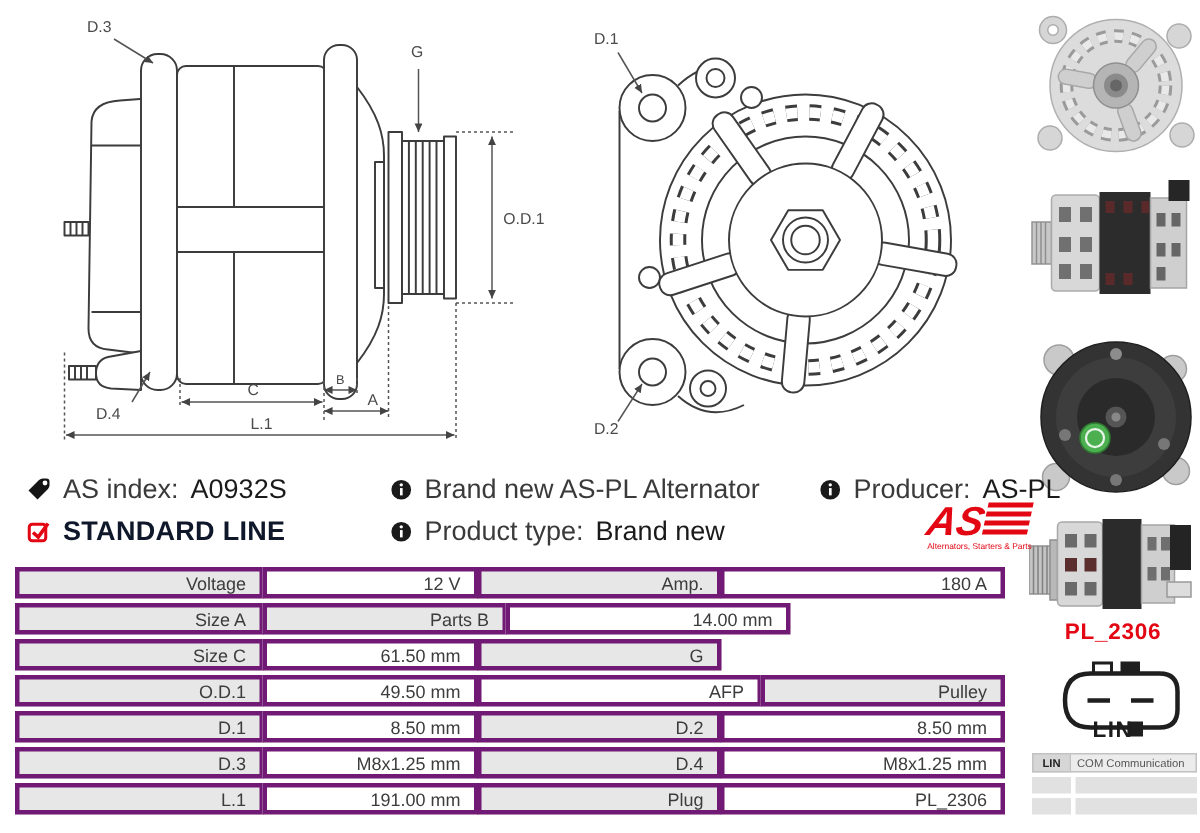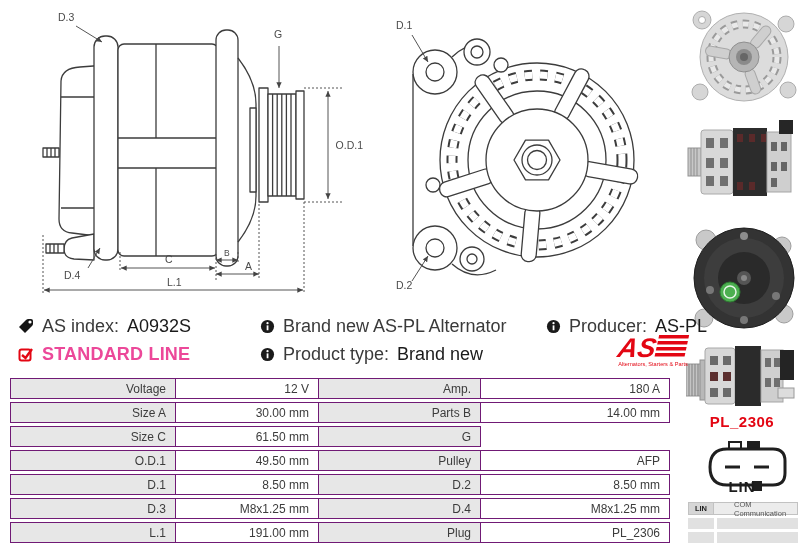--- a/index.html
+++ b/index.html
@@ -5,42 +5,42 @@
   html,body{margin:0;padding:0}
   body{width:800px;height:555px;position:relative;background:#fff;color:#333;
        font-family:"Liberation Sans",sans-serif;overflow:hidden}
   svg text{font-family:"Liberation Sans",sans-serif}
   .abs{position:absolute}
   .dim-text{font-size:10.5px;fill:#4a4a4a}
   .dim-text-sm{font-size:8.5px;fill:#4a4a4a}
   
   .info-item{position:absolute;display:flex;align-items:center;gap:8px;font-size:18px;color:#3a3a3a;height:16px}
   .info-item .val{font-weight:normal;color:#1a1a1a}
-  .red-line{color:#ec4899;font-weight:bold;letter-spacing:.2px}
+  .red-line{color:#0f172a;font-weight:bold;letter-spacing:.2px}
   
   .spec-table{position:absolute;left:10px;top:378px;width:677px}
   .spec-row{display:flex;height:21px;margin-bottom:3px}
-  .cell{box-sizing:border-box;border:1px solid #701a75;display:flex;align-items:center;
+  .cell{box-sizing:border-box;border:3px solid #701a75;display:flex;align-items:center;
         justify-content:flex-end;font-size:12px;padding-right:9px;color:#3c3c3c}
   .cell.lab{background:#e7e7e7}
   .cell.val{background:#fff}
   .c1{width:166px}.c2{width:144px;margin-left:-1px}.c3{width:163px;margin-left:-1px}.c4{width:190px;margin-left:-1px}
   
   .photo{position:absolute;left:686px;width:112px;cursor:pointer}
   .pl-code{position:absolute;left:686px;top:413px;width:112px;text-align:center;
            font-size:15px;font-weight:bold;color:#e30613;letter-spacing:.5px}
   .lin-label{position:absolute;left:686px;top:478px;width:112px;text-align:center;
              font-size:15px;font-weight:bold;color:#1c1c1c;letter-spacing:1px}
   .pin-table{position:absolute;left:688px;top:502px;width:110px}
   .pin-row{display:flex;margin-bottom:3px}
   .pin-cell{box-sizing:border-box;font-size:7.5px;display:flex;align-items:center}
   .pin-row.filled .pin-cell{border:1px solid #c2c2c2;height:13px}
   .pin-row.empty .pin-cell{height:11px}
   .pin-c1{width:26px;background:#d6d6d6;font-weight:bold;justify-content:center;color:#222}
-  .pin-c2{flex:1;background:#ececec;padding-left:20px;color:#555;margin-left:-1px}
+  .pin-c2{flex:1;background:#ececec;padding-left:4px;color:#555;margin-left:-1px}
   .pin-row.empty .pin-c1{background:#e1e1e1}
   .pin-row.empty .pin-c2{background:#e1e1e1;margin-left:3px}
   .logo{position:absolute;left:608px;top:331px;width:90px;height:42px}
 </style>
 </head>
 <body>
 
 <svg class="abs" style="left:2px;top:2px" width="362" height="300" viewBox="0 0 362 300">
   <defs>
     <marker id="arr" viewBox="0 0 8 8" markerWidth="7" markerHeight="7" refX="6.5" refY="3" orient="auto-start-reverse">
@@ -288,34 +288,33 @@
 
 <div class="spec-table">
   <div class="spec-row">
     <div class="cell lab c1">Voltage</div>
     <div class="cell val c2">12 V</div>
     <div class="cell lab c3">Amp.</div>
     <div class="cell val c4">180 A</div>
   </div>
   <div class="spec-row">
     <div class="cell lab c1">Size A</div>
-    <div class="cell val c2">30.00 mm</div>
     <div class="cell lab c3">Parts B</div>
     <div class="cell val c4">14.00 mm</div>
   </div>
   <div class="spec-row">
     <div class="cell lab c1">Size C</div>
     <div class="cell val c2">61.50 mm</div>
     <div class="cell lab c3">G</div>
   </div>
   <div class="spec-row">
     <div class="cell lab c1">O.D.1</div>
     <div class="cell val c2">49.50 mm</div>
+    <div class="cell val c4">AFP</div>
     <div class="cell lab c3">Pulley</div>
-    <div class="cell val c4">AFP</div>
   </div>
   <div class="spec-row">
     <div class="cell lab c1">D.1</div>
     <div class="cell val c2">8.50 mm</div>
     <div class="cell lab c3">D.2</div>
     <div class="cell val c4">8.50 mm</div>
   </div>
   <div class="spec-row">
     <div class="cell lab c1">D.3</div>
     <div class="cell val c2">M8x1.25 mm</div>

